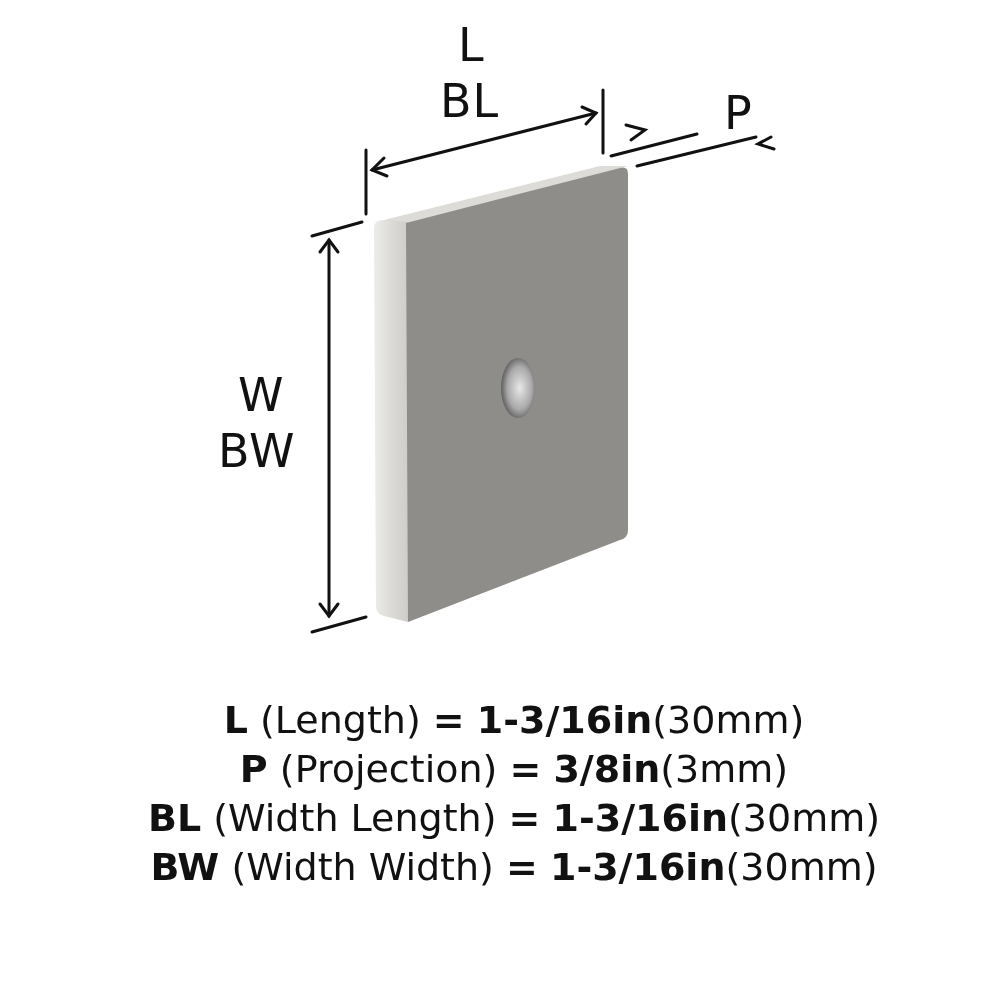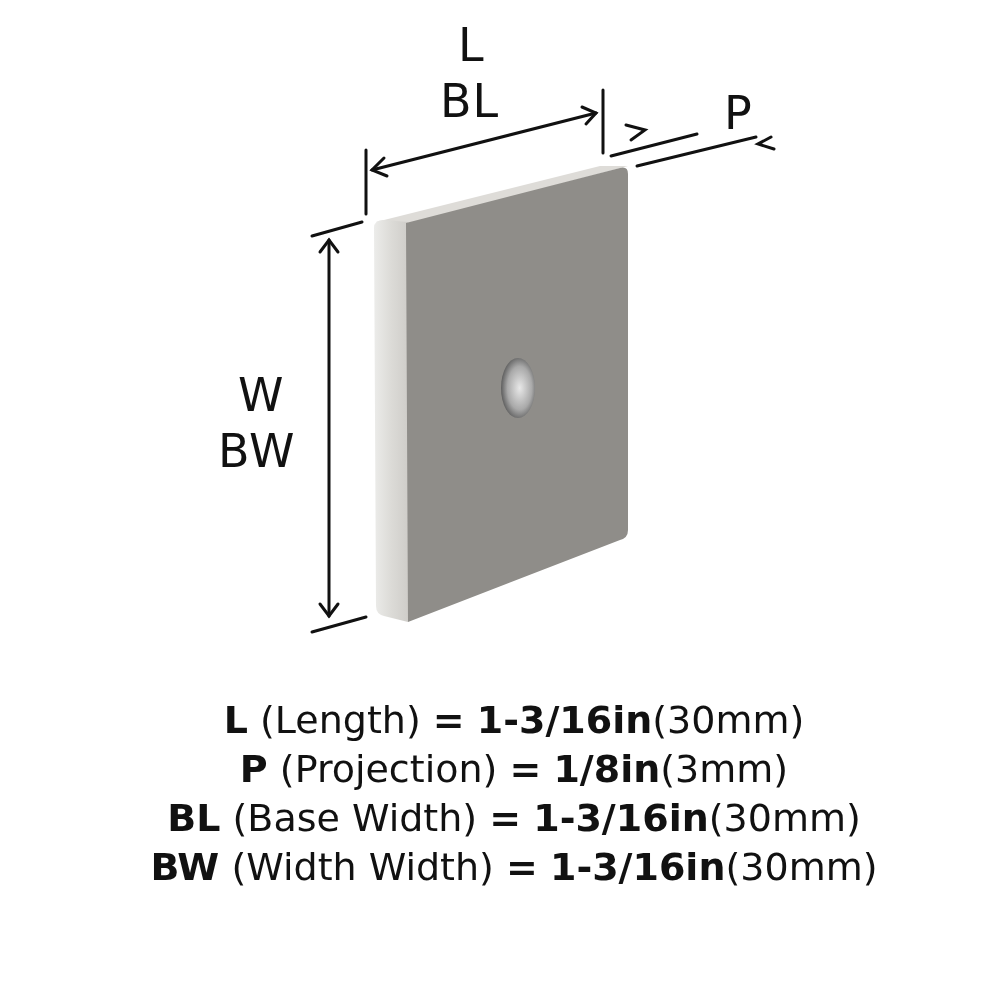--- a/index.html
+++ b/index.html
@@ -72,25 +72,25 @@
   <div class="spec-line">
     <span class="code">L</span>
     <span class="name">(Length)</span>
     <span class="eq">=</span>
     <span class="val">1-3/16in</span><span class="mm">(30mm)</span>
   </div>
   <div class="spec-line">
     <span class="code">P</span>
     <span class="name">(Projection)</span>
     <span class="eq">=</span>
-    <span class="val">1/8in</span><span class="mm">(3mm)</span>
+    <span class="val">3/8in</span><span class="mm">(3mm)</span>
   </div>
   <div class="spec-line">
     <span class="code">BL</span>
-    <span class="name">(Base Width)</span>
+    <span class="name">(Width Length)</span>
     <span class="eq">=</span>
     <span class="val">1-3/16in</span><span class="mm">(30mm)</span>
   </div>
   <div class="spec-line">
     <span class="code">BW</span>
     <span class="name">(Width Width)</span>
     <span class="eq">=</span>
     <span class="val">1-3/16in</span><span class="mm">(30mm)</span>
   </div>
 </div>

